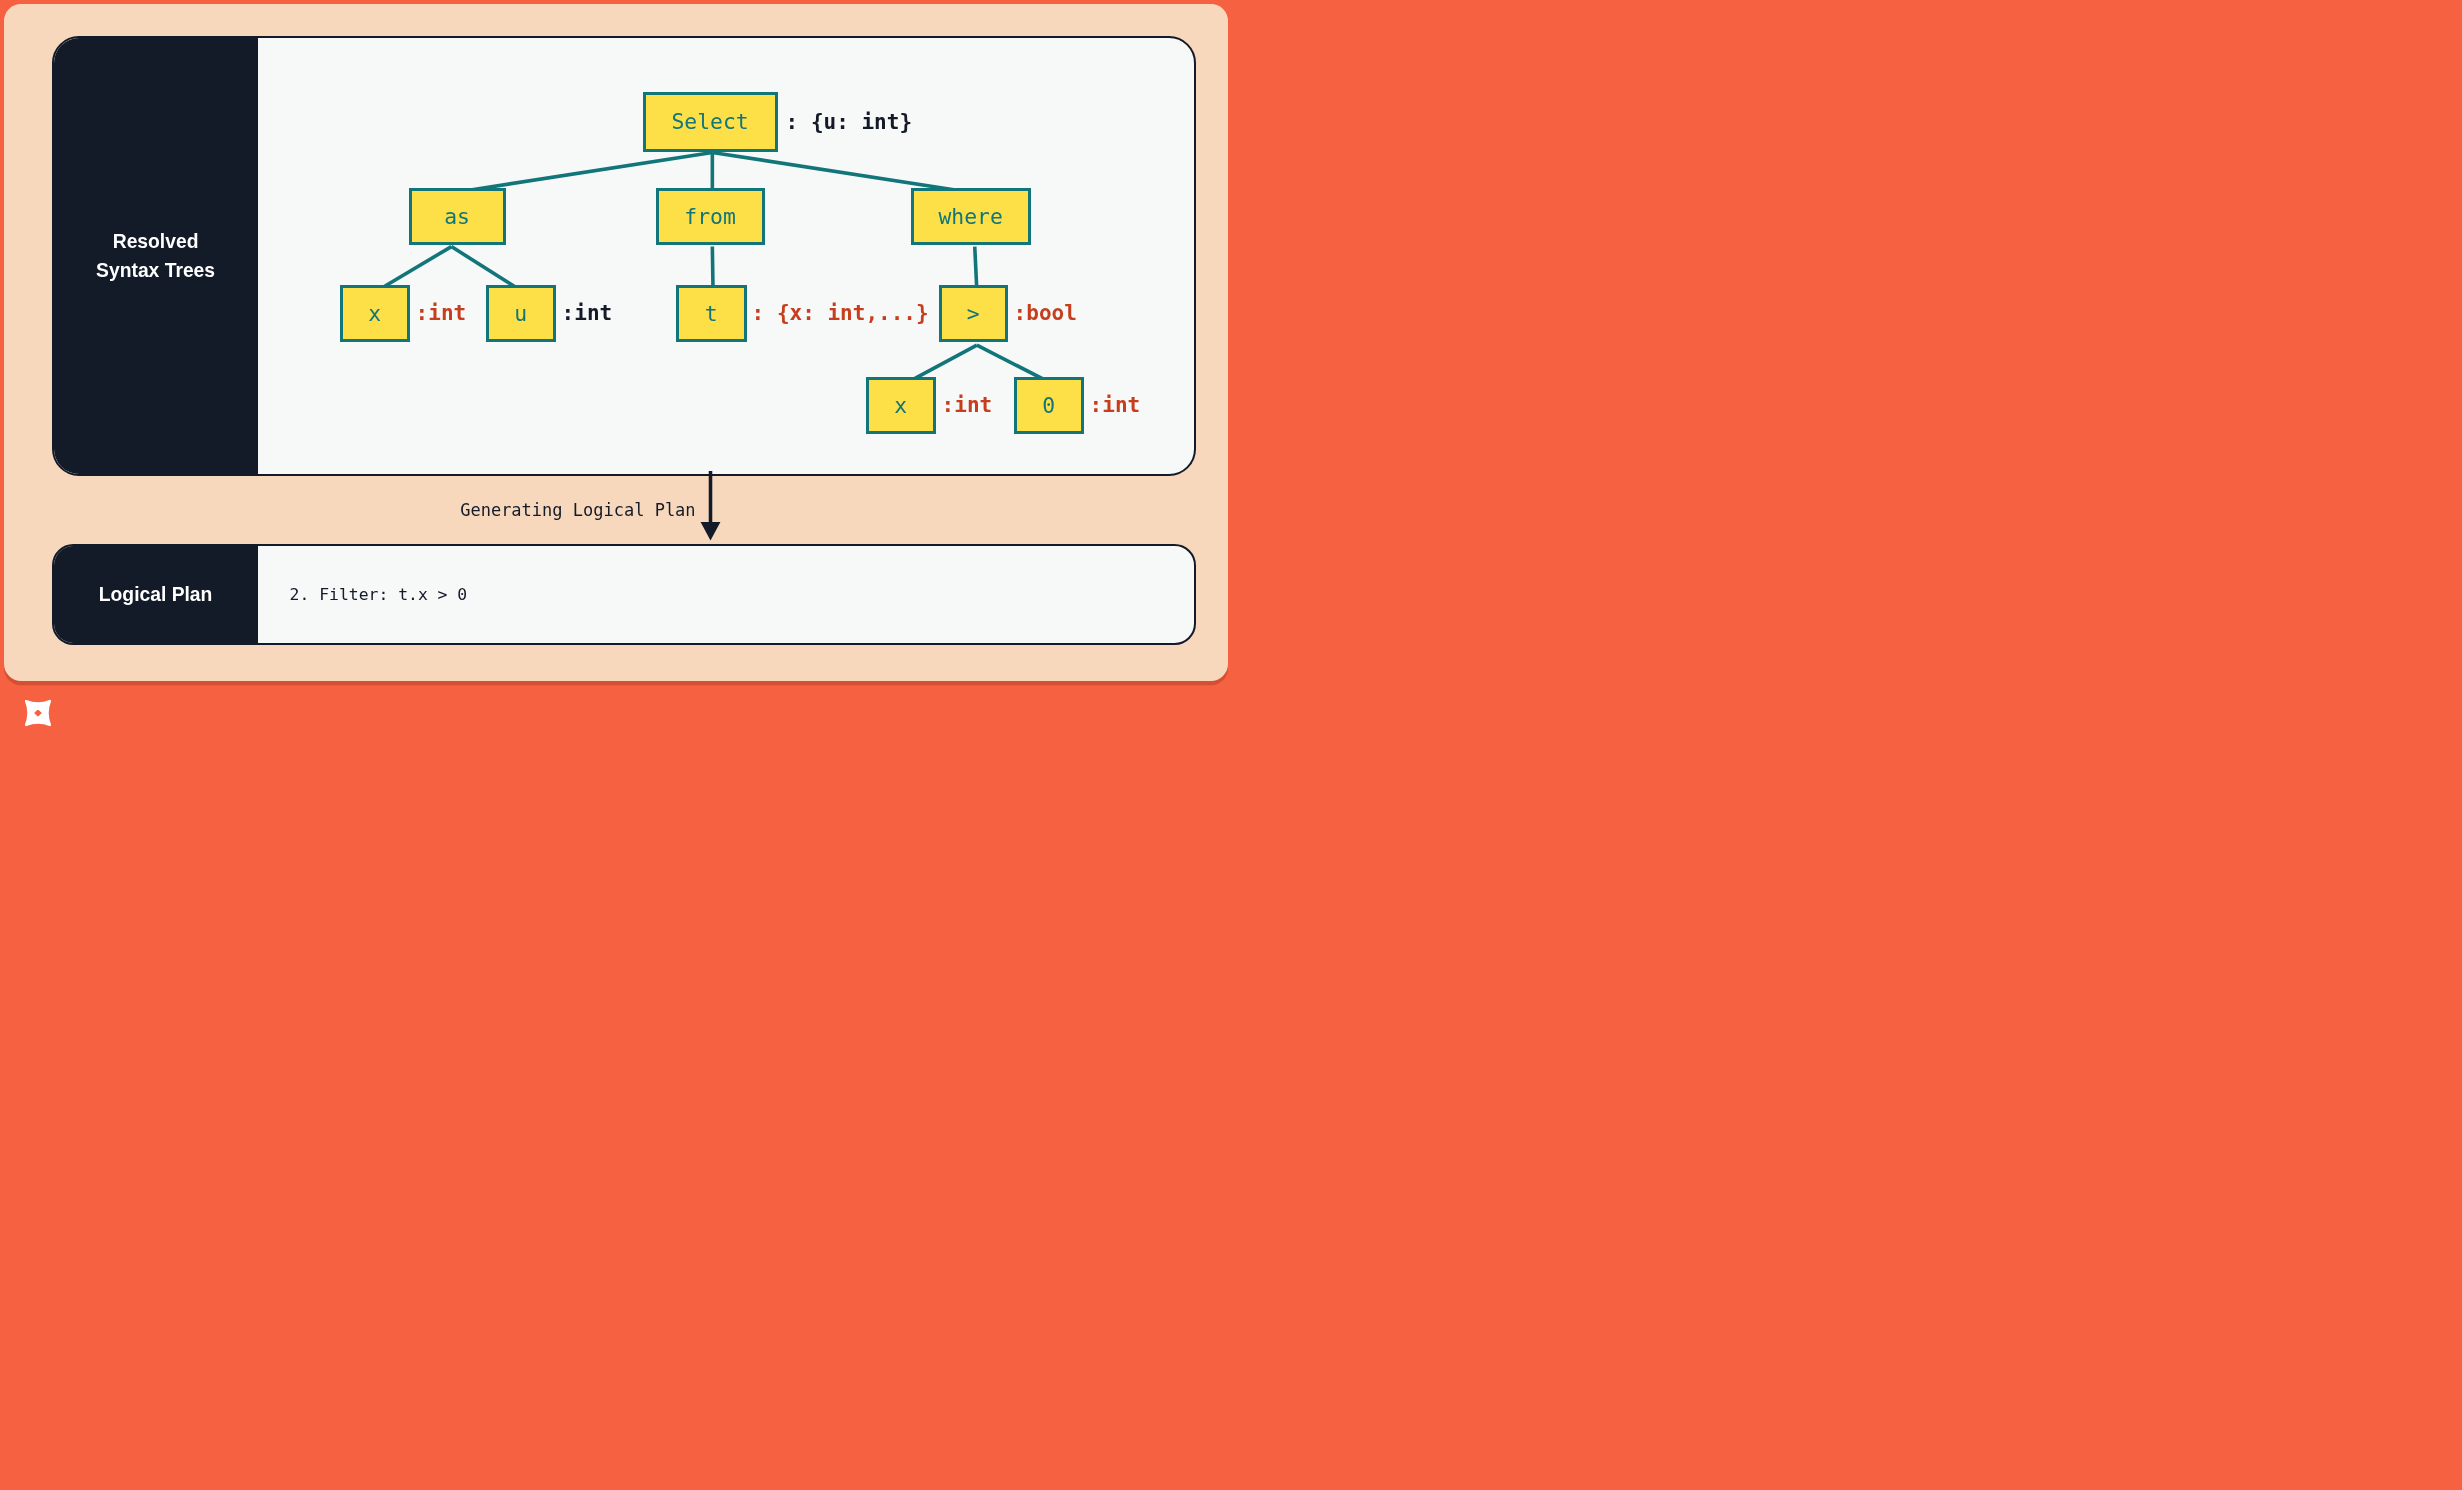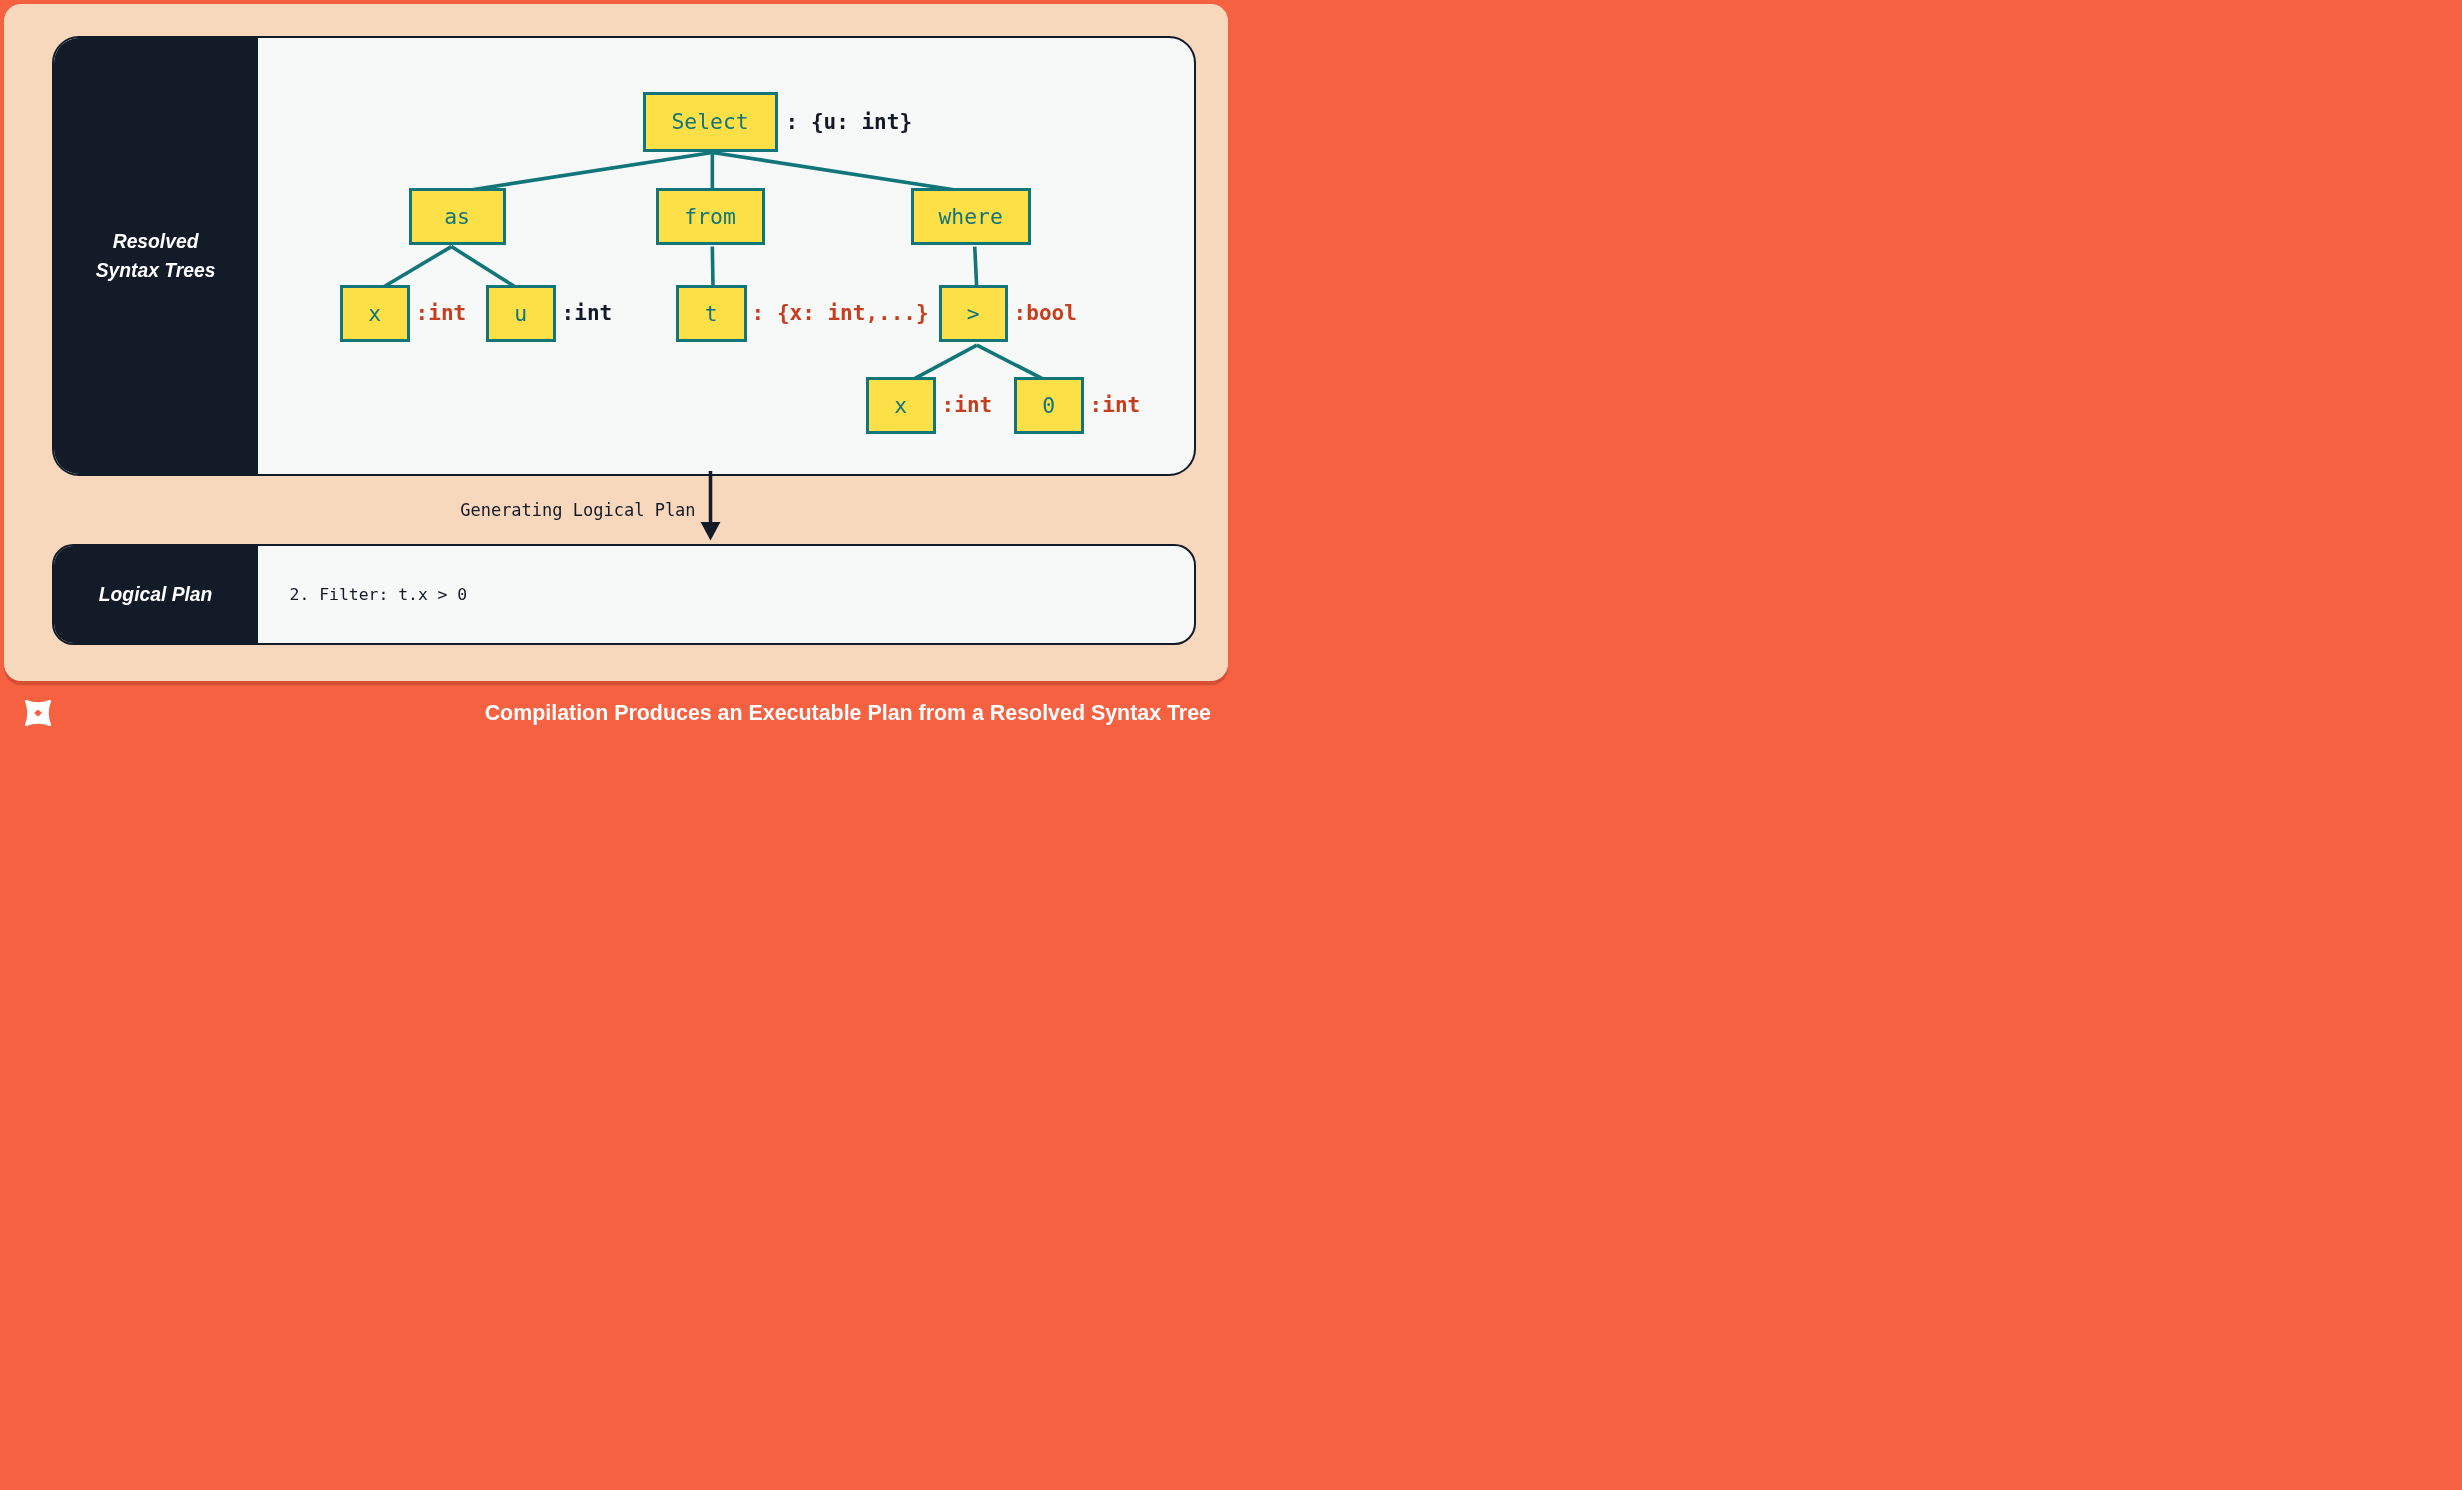--- a/index.html
+++ b/index.html
@@ -17,21 +17,21 @@
   .section{
     position:absolute;left:48px;width:1140px;
     background:#f7f8f8;border:2.9px solid #131a28;
     display:flex;overflow:hidden;
   }
   .section-top{top:32px;height:436px;border-radius:27px;}
   .section-bottom{top:540px;height:97px;border-radius:21.4px;}
   .sidebar{
     flex:0 0 204px;background:#131a28;color:#ffffff;
     display:flex;flex-direction:column;align-items:center;justify-content:center;
-    font-weight:bold;font-size:19.3px;line-height:29px;text-align:center;font-style:italic;
+    font-weight:bold;font-size:19.3px;line-height:29px;text-align:center;
   }
   .panel-content{flex:1;position:relative;}
   
   .tree{position:relative;width:100%;height:100%;}
   .edges{position:absolute;left:0;top:0;width:100%;height:100%;}
   .node{
     position:absolute;box-sizing:border-box;
     border:3.6px solid #11757a;background:#fde047;color:#11757a;
     display:flex;align-items:center;justify-content:center;
     font-family:"DejaVu Sans Mono",monospace;font-size:21.4px;
@@ -171,15 +171,14 @@
       </div>
     </div>
   </div>
 
 </div>
 
 <div class="footer">
   <svg class="footer-logo" viewBox="0 0 100 100">
     <path d="M15 15 Q50 29 85 15 Q71 50 85 85 Q50 71 15 85 Q29 50 15 15 Z M50 34 L66 50 L50 66 L34 50 Z" fill="#ffffff" fill-rule="evenodd" stroke="#ffffff" stroke-width="7" stroke-linejoin="round"></path>
   </svg>
-  <div class="footer-caption">Compilation Produces an Executable Plan from a Resolved Syntax Tree</div>
 </div>
 
 
 </body></html>

